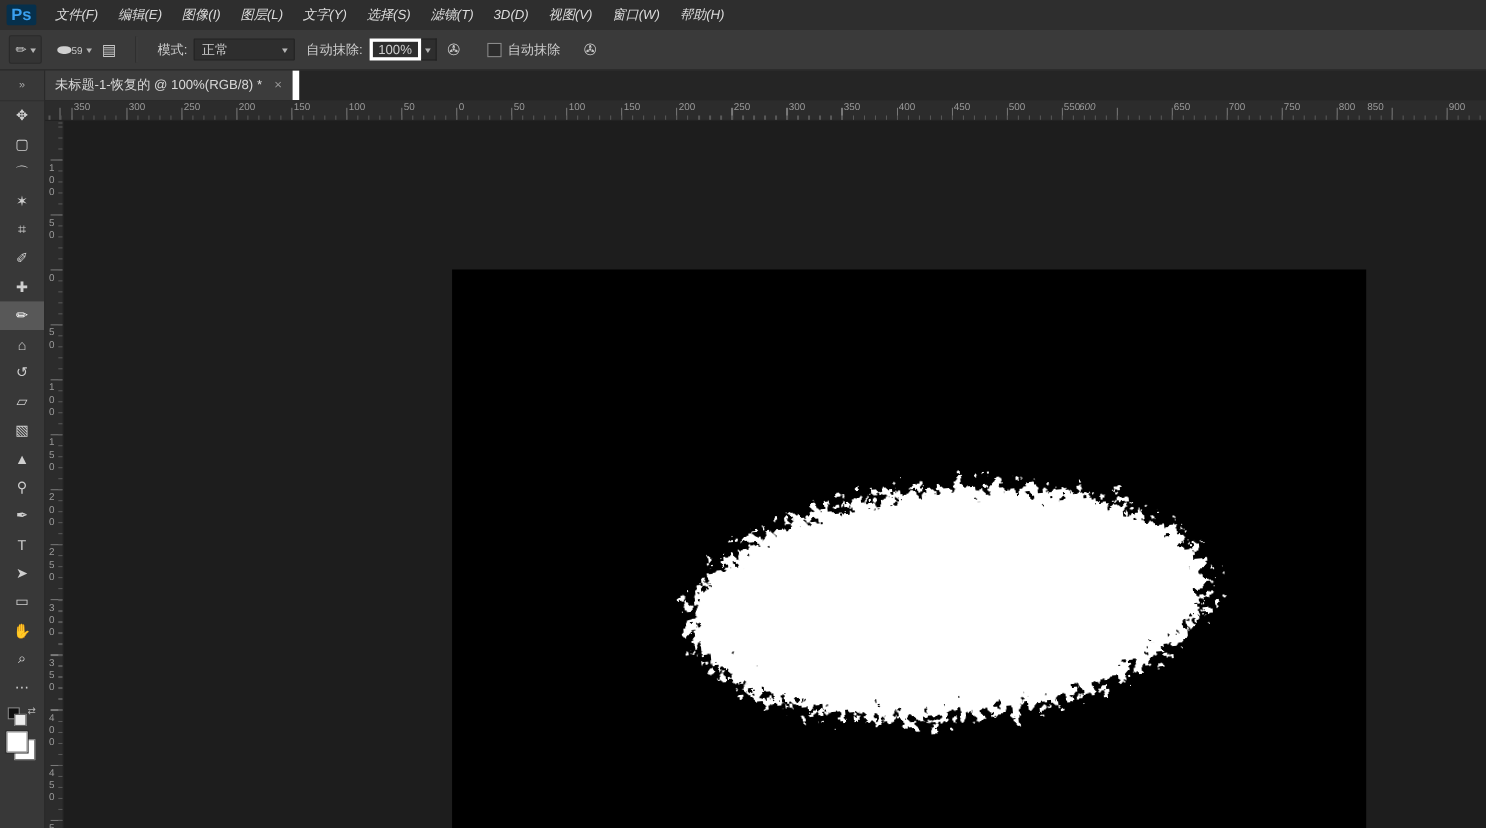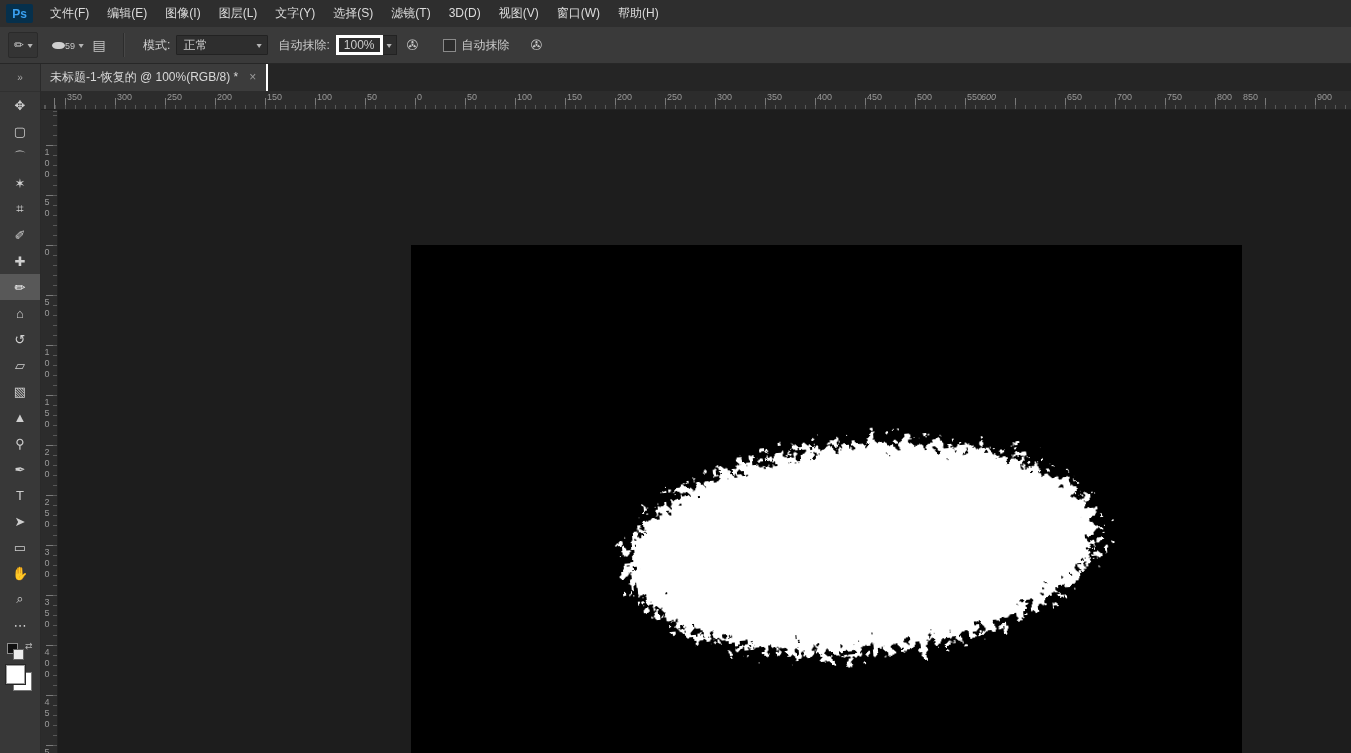--- a/index.html
+++ b/index.html
@@ -3,23 +3,23 @@
 <meta charset="utf-8">
 <style>
   html,body{margin:0;padding:0;background:#1d1d1d;}
   #app{position:relative;width:1351px;height:753px;overflow:hidden;
        font-family:"Liberation Sans","DejaVu Sans",sans-serif;color:#d6d6d6;}
 
   
   #menubar{position:absolute;left:0;top:0;right:0;height:27px;background:#2e2e2e;
            display:flex;align-items:center;border-bottom:1px solid #242424;z-index:20;}
   #pslogo{width:27px;height:19px;margin:0 8px 0 6px;background:#06304c;color:#3aa0f0;
-          font-size:12px;font-weight:bold;display:flex;align-items:center;justify-content:center;border-radius:2px;}
+          font-size:15px;font-weight:bold;display:flex;align-items:center;justify-content:center;border-radius:2px;}
   #menu-items{display:flex;align-items:center;height:27px;}
-  .menu-item{padding:1px 9px;font-size:12px;line-height:27px;color:#dcdcdc;cursor:default;white-space:nowrap;}
+  .menu-item{padding:1px 9px;font-size:12px;line-height:27px;color:#dcdcdc;cursor:default;white-space:nowrap;font-style:italic;}
 
   
   #optionsbar{position:absolute;left:0;top:27px;right:0;height:36px;background:#3a3a3a;
               border-bottom:1px solid #272727;display:flex;align-items:center;font-size:12px;color:#cccccc;z-index:20;}
   .tool-preset{display:flex;align-items:center;gap:4px;padding:0 5px;margin-left:8px;height:26px;
                border:1px solid #2a2a2a;border-radius:2px;background:#343434;box-sizing:border-box;}
   .caret{font-size:8px;color:#b5b5b5;transform:scaleX(1.3);}
   .brush-widget{display:flex;align-items:center;margin-left:14px;gap:4px;}
   .brush-col{display:flex;flex-direction:row;align-items:center;line-height:9px;}
   .brush-dot{width:13px;height:7px;background:#cfcfcf;border-radius:50% / 60%;}
@@ -50,21 +50,21 @@
   .swap{position:absolute;left:25px;top:1px;font-size:9px;color:#b5b5b5;}
   .big-swatch{position:relative;width:40px;height:36px;}
   .bg-square{position:absolute;left:13px;top:10px;width:19px;height:19px;border:1px solid #777;box-sizing:border-box;}
   .fg-square{position:absolute;left:6px;top:3px;width:19px;height:19px;border:1px solid #9d9d9d;
              box-shadow:0 0 0 1px #262626;box-sizing:border-box;}
 
   
   #tabbar{position:absolute;left:40px;top:63px;right:0;height:28px;background:#252525;
           display:flex;align-items:stretch;z-index:10;}
   .tab{background:#3c3c3c;display:flex;align-items:center;padding:0 10px;font-size:12px;
-       color:#d8d8d8;border-right:2px solid #ffffff;white-space:nowrap;}
+       color:#d8d8d8;border-right:6px solid #ffffff;white-space:nowrap;}
   .tab-close{margin-left:11px;color:#9a9a9a;font-size:12px;}
 
   
   #hruler{position:absolute;left:40px;top:91px;right:0;height:18px;background:#2c2c2c;
           border-bottom:1px solid #222;overflow:hidden;z-index:10;
           background-image:
             repeating-linear-gradient(to right,#585858 0 1px,transparent 1px 10px),
             repeating-linear-gradient(to right,#7a7a7a 0 1px,transparent 1px 50px);
           background-size:auto 4px,auto 11px;
           background-repeat:repeat-x;

